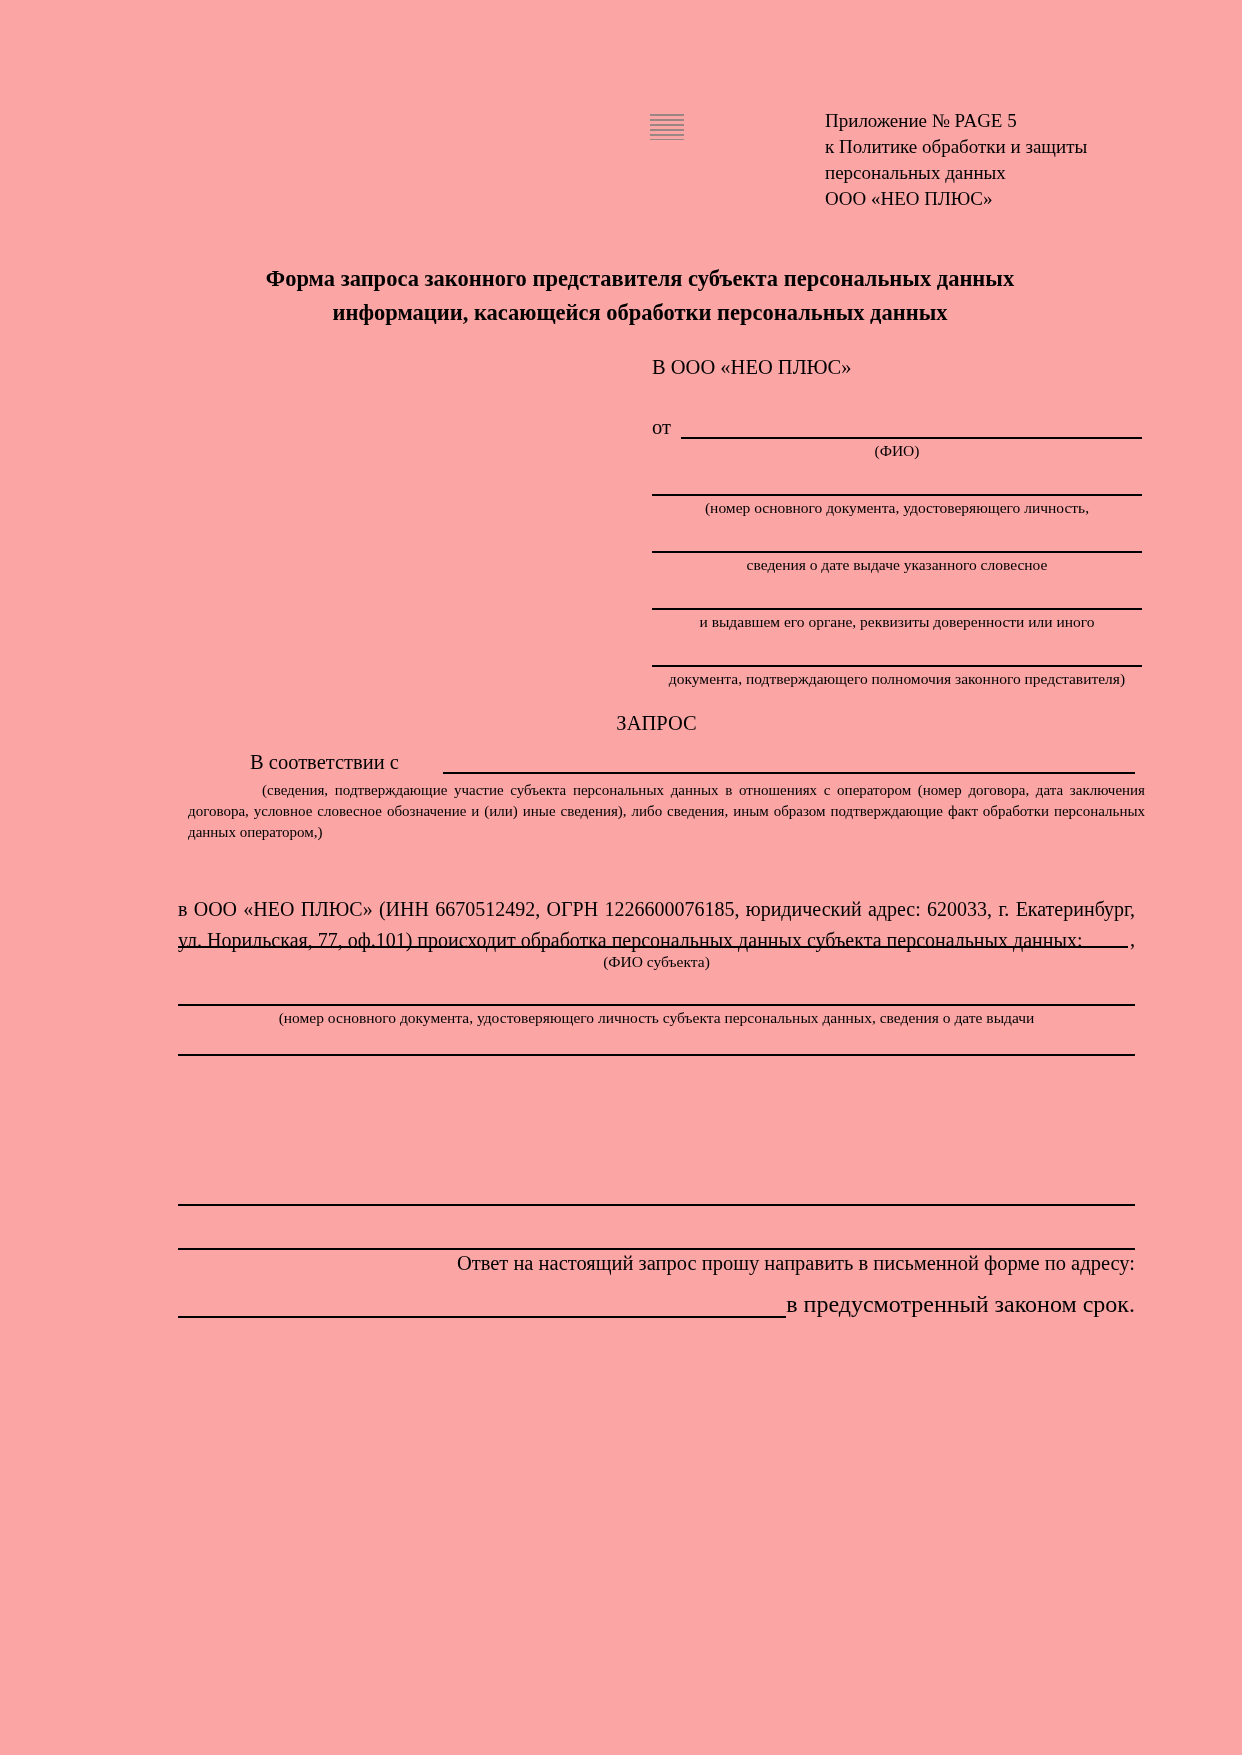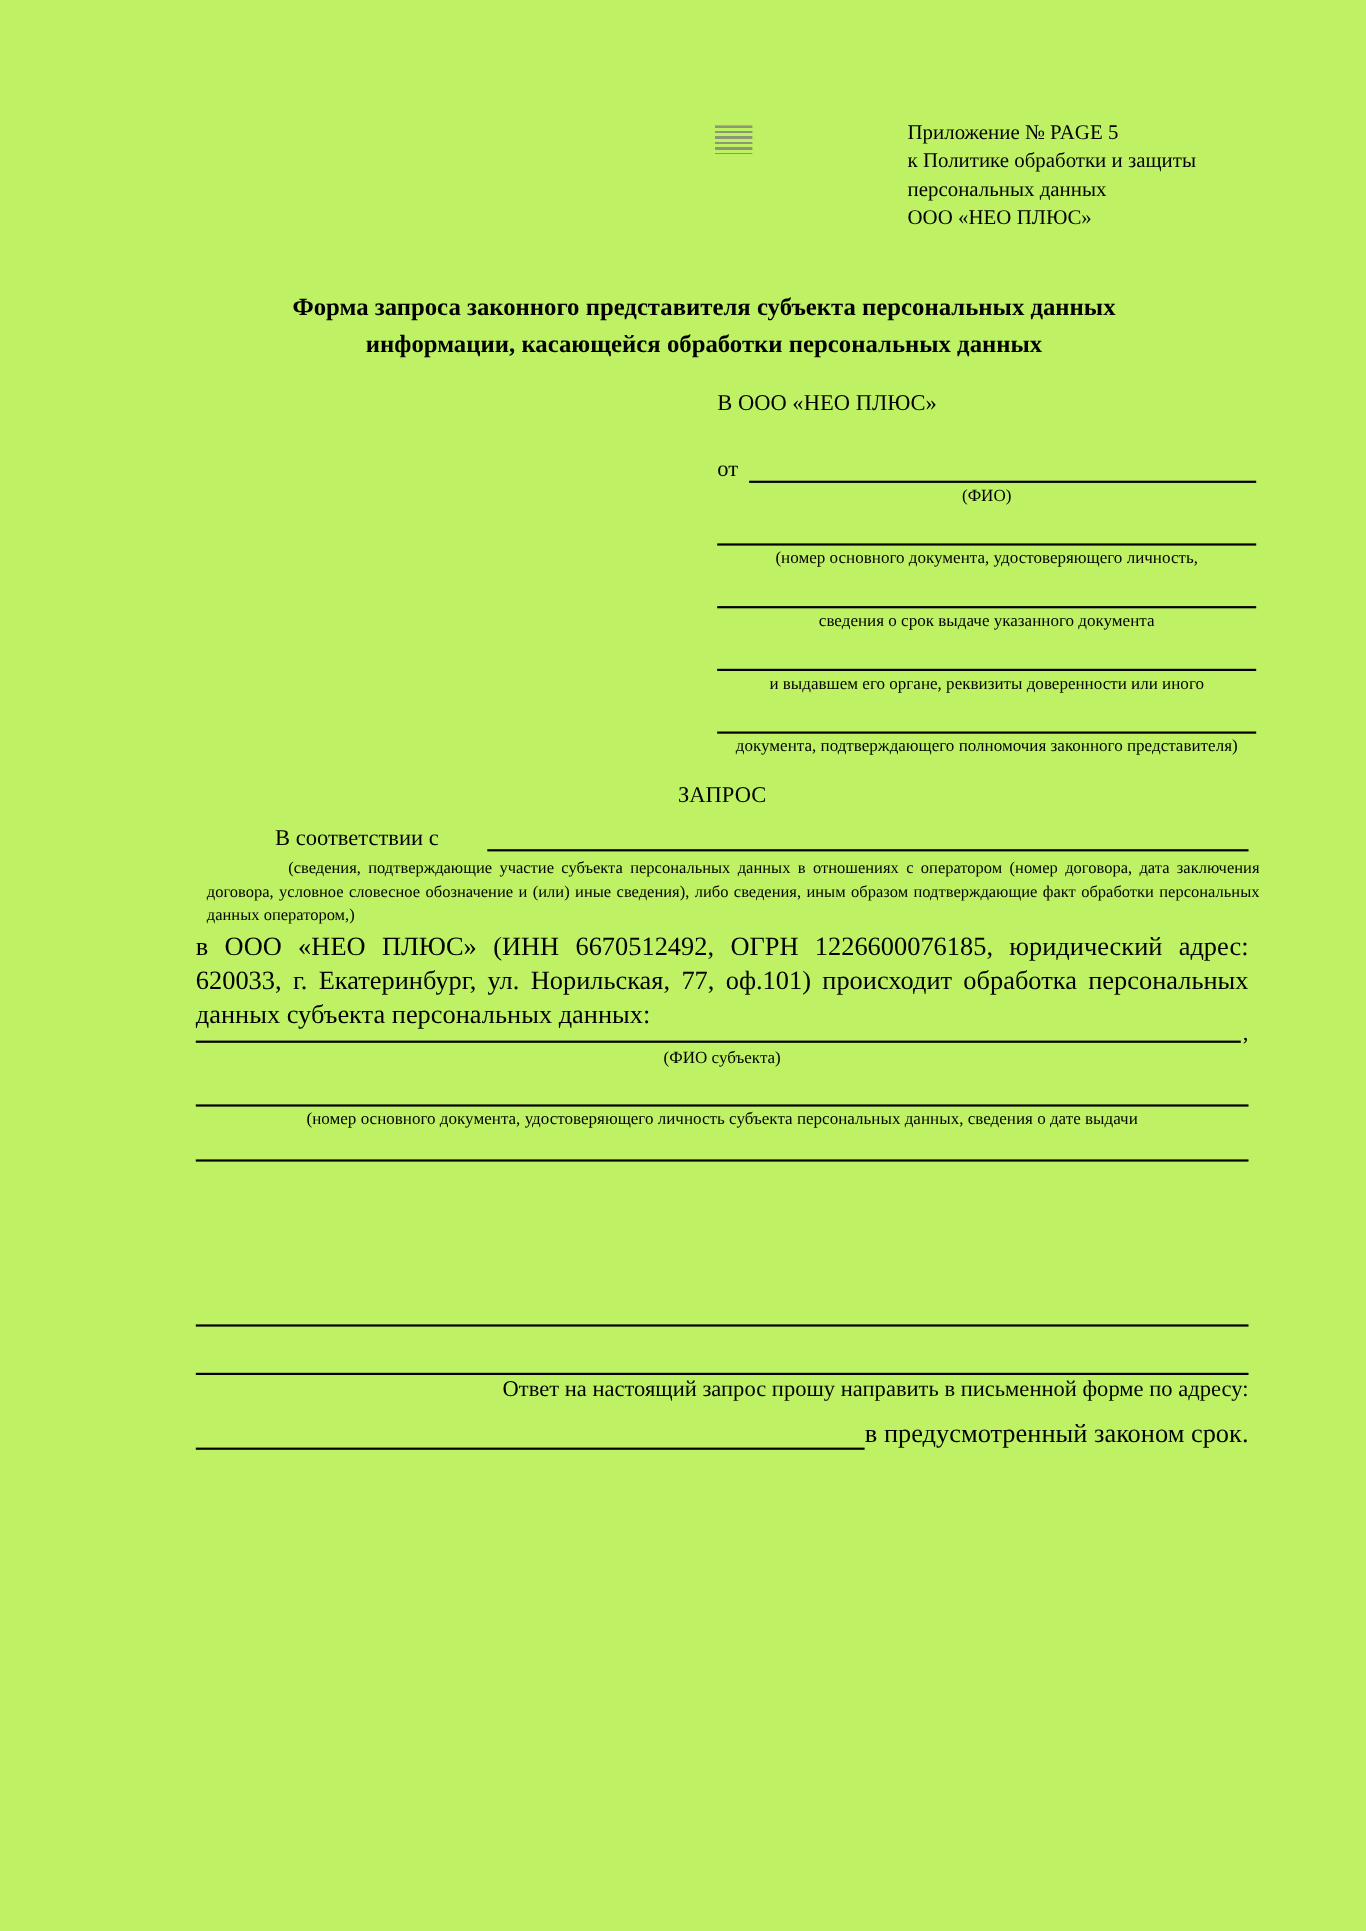--- a/index.html
+++ b/index.html
@@ -1,19 +1,19 @@
 <!DOCTYPE html>
 <html lang="ru"><head>
 <meta charset="utf-8">
 <style>
   html,body{margin:0;padding:0;background:#ffffff;}
   .page{
     position:relative;
     width:1242px;height:1755px;
-    background:#bef264;
+    background:#fca5a5;
     color:#000;
     font-family:"Liberation Serif","DejaVu Serif",serif;
     overflow:hidden;
   }
   
   .marker{
     position:absolute;left:650px;top:114px;width:34px;height:26px;
     background:repeating-linear-gradient(#7a7a7a 0 2px, transparent 2px 5px);
     opacity:.75;
   }
@@ -42,21 +42,21 @@
   .content-left{left:178px;width:957px;}
   .zapros{position:absolute;top:712px;text-align:center;font-size:20.5px;}
   .lead-row{position:absolute;top:746px;display:flex;align-items:flex-end;font-size:20.5px;}
   .lead-row .lbl{flex:0 0 auto;padding-left:72px;padding-right:8px;}
   .lead-row .u{flex:1 1 auto;height:26px;}
   .note{
     position:absolute;top:780px;
     font-size:15px;line-height:21px;text-align:justify;text-indent:74px;
   }
   .para{
-    position:absolute;font-size:24px;line-height:31px;text-align:justify;
+    position:absolute;font-size:20px;line-height:31px;text-align:justify;margin-top:48px;
   }
   .op-para{top:846px;}
   .comma-row{position:absolute;top:916px;display:flex;align-items:flex-end;font-size:20.5px;}
   .comma-row .u{flex:1 1 auto;height:30px;}
   .comma-row .comma{flex:0 0 auto;padding-left:2px;line-height:18px;}
   .cap-row{position:absolute;font-size:15.5px;line-height:20px;text-align:center;}
   .blank-row{position:absolute;height:26px;border-bottom:2px solid #000;}
   .law-para{top:1082px;}
   .answer-line{position:absolute;top:1252px;text-align:right;font-size:20.5px;}
   .tail-row{position:absolute;top:1288px;display:flex;align-items:flex-end;font-size:24px;text-align:right;}
@@ -92,21 +92,21 @@
     <div class="from-row">
       <span class="lbl">от</span>
       <span class="u"></span>
     </div>
     <div class="cap">(ФИО)</div>
 
     <div class="blank"></div>
     <div class="cap">(номер основного документа, удостоверяющего личность,</div>
 
     <div class="blank"></div>
-    <div class="cap">сведения о срок выдаче указанного документа</div>
+    <div class="cap">сведения о дате выдаче указанного словесное</div>
 
     <div class="blank"></div>
     <div class="cap">и выдавшем его органе, реквизиты доверенности или иного</div>
 
     <div class="blank"></div>
     <div class="cap">документа, подтверждающего полномочия законного представителя)</div>
   </div>
 
   <div class="zapros content-left" style="left: 178px; width: 957px;">ЗАПРОС</div>
 

